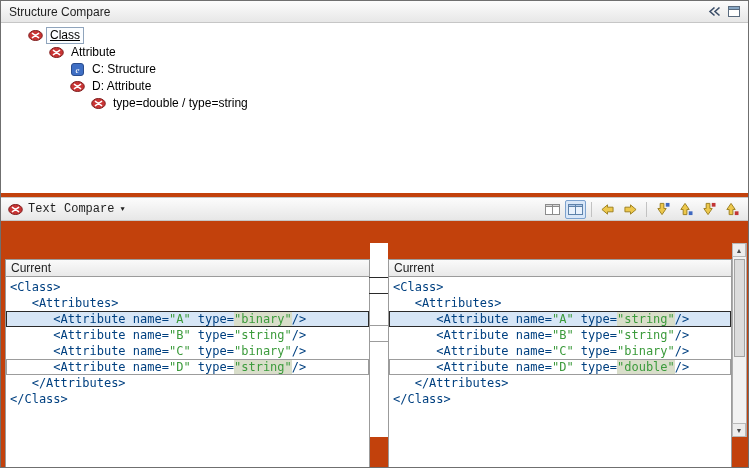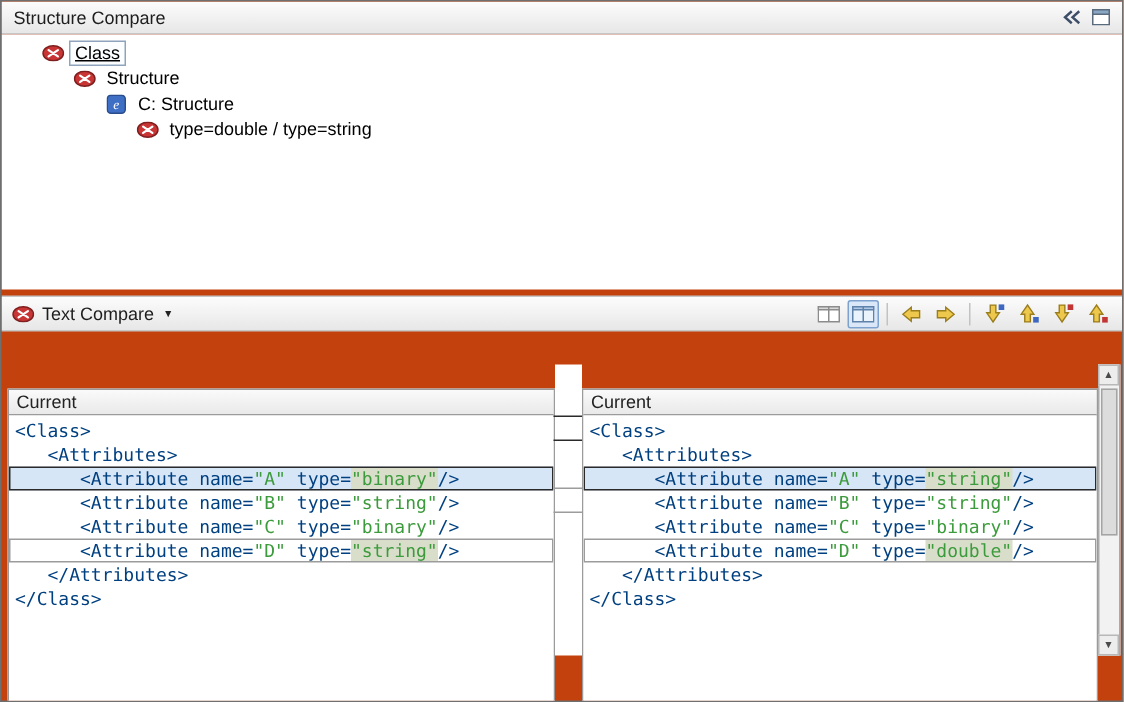--- a/index.html
+++ b/index.html
@@ -7,21 +7,21 @@
   body { font-family:"Liberation Sans", sans-serif; }
 
   .window { position:relative; width:749px; height:468px; background:#c2410c;
             border:1px solid #6F6F6F; overflow:hidden; }
 
   
   .panel-header { position:absolute; left:0; right:0; display:flex; align-items:center;
                   background:linear-gradient(#FCFCFC,#E7E7E7); border-bottom:1px solid #C6C6C6;
                   font-size:12px; color:#1E1E1E; }
   .sc-header { top:0; height:22px; padding:0 8px; }
-  .tc-header { top:196px; height:24px; padding:0 6px; border-top:1px solid #C6C6C6; gap:5px; }
+  .tc-header { top:196px; height:24px; padding:0 6px; border-top:1px solid #C6C6C6; gap:5px;font-family:Liberation Mono, monospace; }
 
   .hdr-btns { margin-left:auto; display:flex; gap:7px; align-items:center; }
   .hdr-btn { display:flex; align-items:center; cursor:default; }
 
   
   .tree { position:absolute; top:22px; left:0; right:0; height:170px; background:#FFFFFF;
           padding-top:4px; overflow:hidden; }
   .tree-row { display:flex; align-items:center; height:17px; font-size:12px; color:#000; gap:4px; }
   .t-icon { display:inline-flex; width:16px; justify-content:center; align-items:center; }
   .t-label { padding:0 3px; line-height:15px; }
@@ -105,30 +105,39 @@
         </span>
         <span class="t-label sel">Class</span>
       </div>
       <div class="tree-row" style="padding-left: 47px;">
         <span class="t-icon">
           <svg width="15" height="11" viewBox="0 0 15 11">
             <ellipse cx="7.5" cy="5.5" rx="6.8" ry="5" fill="#C93434" stroke="#7E1F1F"></ellipse>
             <path d="M4.4 3.4 L10.6 7.6 M10.6 3.4 L4.4 7.6" stroke="#FFFFFF" stroke-width="1.5" stroke-linecap="round"></path>
           </svg>
         </span>
-        <span class="t-label">Structure</span>
+        <span class="t-label">Attribute</span>
       </div>
       <div class="tree-row" style="padding-left: 68px;">
         <span class="t-icon">
           <svg width="13" height="13" viewBox="0 0 13 13">
             <rect x="0.5" y="0.5" width="12" height="12" rx="2.5" fill="#3F6FC4" stroke="#2A4C8C"></rect>
             <text x="6.5" y="9.8" text-anchor="middle" font-size="9" font-style="italic" font-family="Liberation Serif, serif" fill="#FFFFFF">e</text>
           </svg>
         </span>
         <span class="t-label">C: Structure</span>
+      </div>
+      <div class="tree-row" style="padding-left: 68px;">
+        <span class="t-icon">
+          <svg width="15" height="11" viewBox="0 0 15 11">
+            <ellipse cx="7.5" cy="5.5" rx="6.8" ry="5" fill="#C93434" stroke="#7E1F1F"></ellipse>
+            <path d="M4.4 3.4 L10.6 7.6 M10.6 3.4 L4.4 7.6" stroke="#FFFFFF" stroke-width="1.5" stroke-linecap="round"></path>
+          </svg>
+        </span>
+        <span class="t-label">D: Attribute</span>
       </div>
       <div class="tree-row" style="padding-left: 89px;">
         <span class="t-icon">
           <svg width="15" height="11" viewBox="0 0 15 11">
             <ellipse cx="7.5" cy="5.5" rx="6.8" ry="5" fill="#C93434" stroke="#7E1F1F"></ellipse>
             <path d="M4.4 3.4 L10.6 7.6 M10.6 3.4 L4.4 7.6" stroke="#FFFFFF" stroke-width="1.5" stroke-linecap="round"></path>
           </svg>
         </span>
         <span class="t-label">type=double / type=string</span>
       </div>

